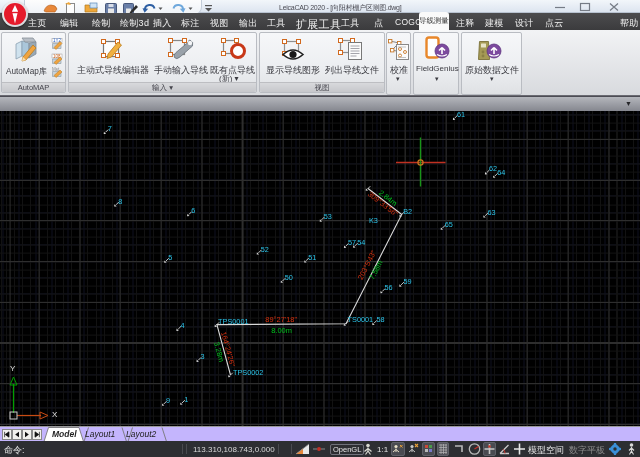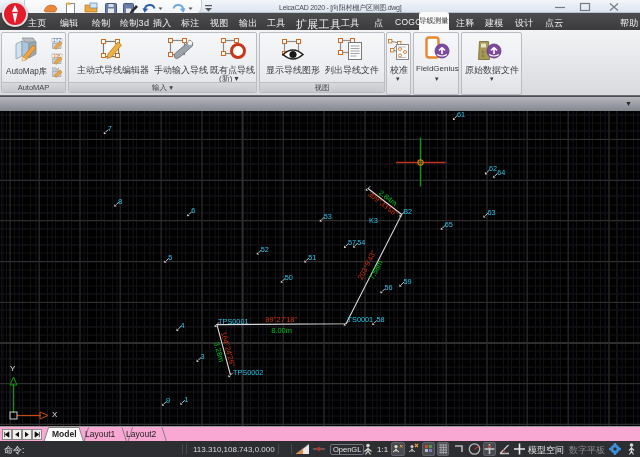--- a/index.html
+++ b/index.html
@@ -57,21 +57,21 @@
     repeating-linear-gradient(to right, #0d0f20 0 1px, transparent 1px 16.28px),
     repeating-linear-gradient(to bottom, #0d0f20 0 1px, transparent 1px 16.28px);
   background-position: 38.6px 0, 0 28px, 6px 0, 0 3.6px, 2.5px 0, 0 3.3px; }
 .pl { position:absolute; font-size:7.3px; color:#2cc3e8; white-space:nowrap; line-height:7px; }
 .red { color:#d6300e; }
 .grn { color:#00c41e; }
 .ann { position:absolute; font-size:7.4px; white-space:nowrap; line-height:7px; }
 
 
 #sheetbar { position:absolute; left:0; top:426px; width:640px; height:15px;
-  background:#f9a8d4; border-top:1px solid #9a9a9a; }
+  background:#c4b5fd; border-top:1px solid #9a9a9a;font-style:italic; }
 .sheettab { position:absolute; top:0px; height:15px; font-size:8.5px; color:#222; line-height:15px; }
 
 
 #statusbar { position:absolute; left:0; top:441px; width:640px; height:16px; background:#2d2e32;
   color:#e3e3e3; }
 .st { position:absolute; font-size:9px; white-space:nowrap; }
 </style>
 </head>
 <body>
 <div id="app">

